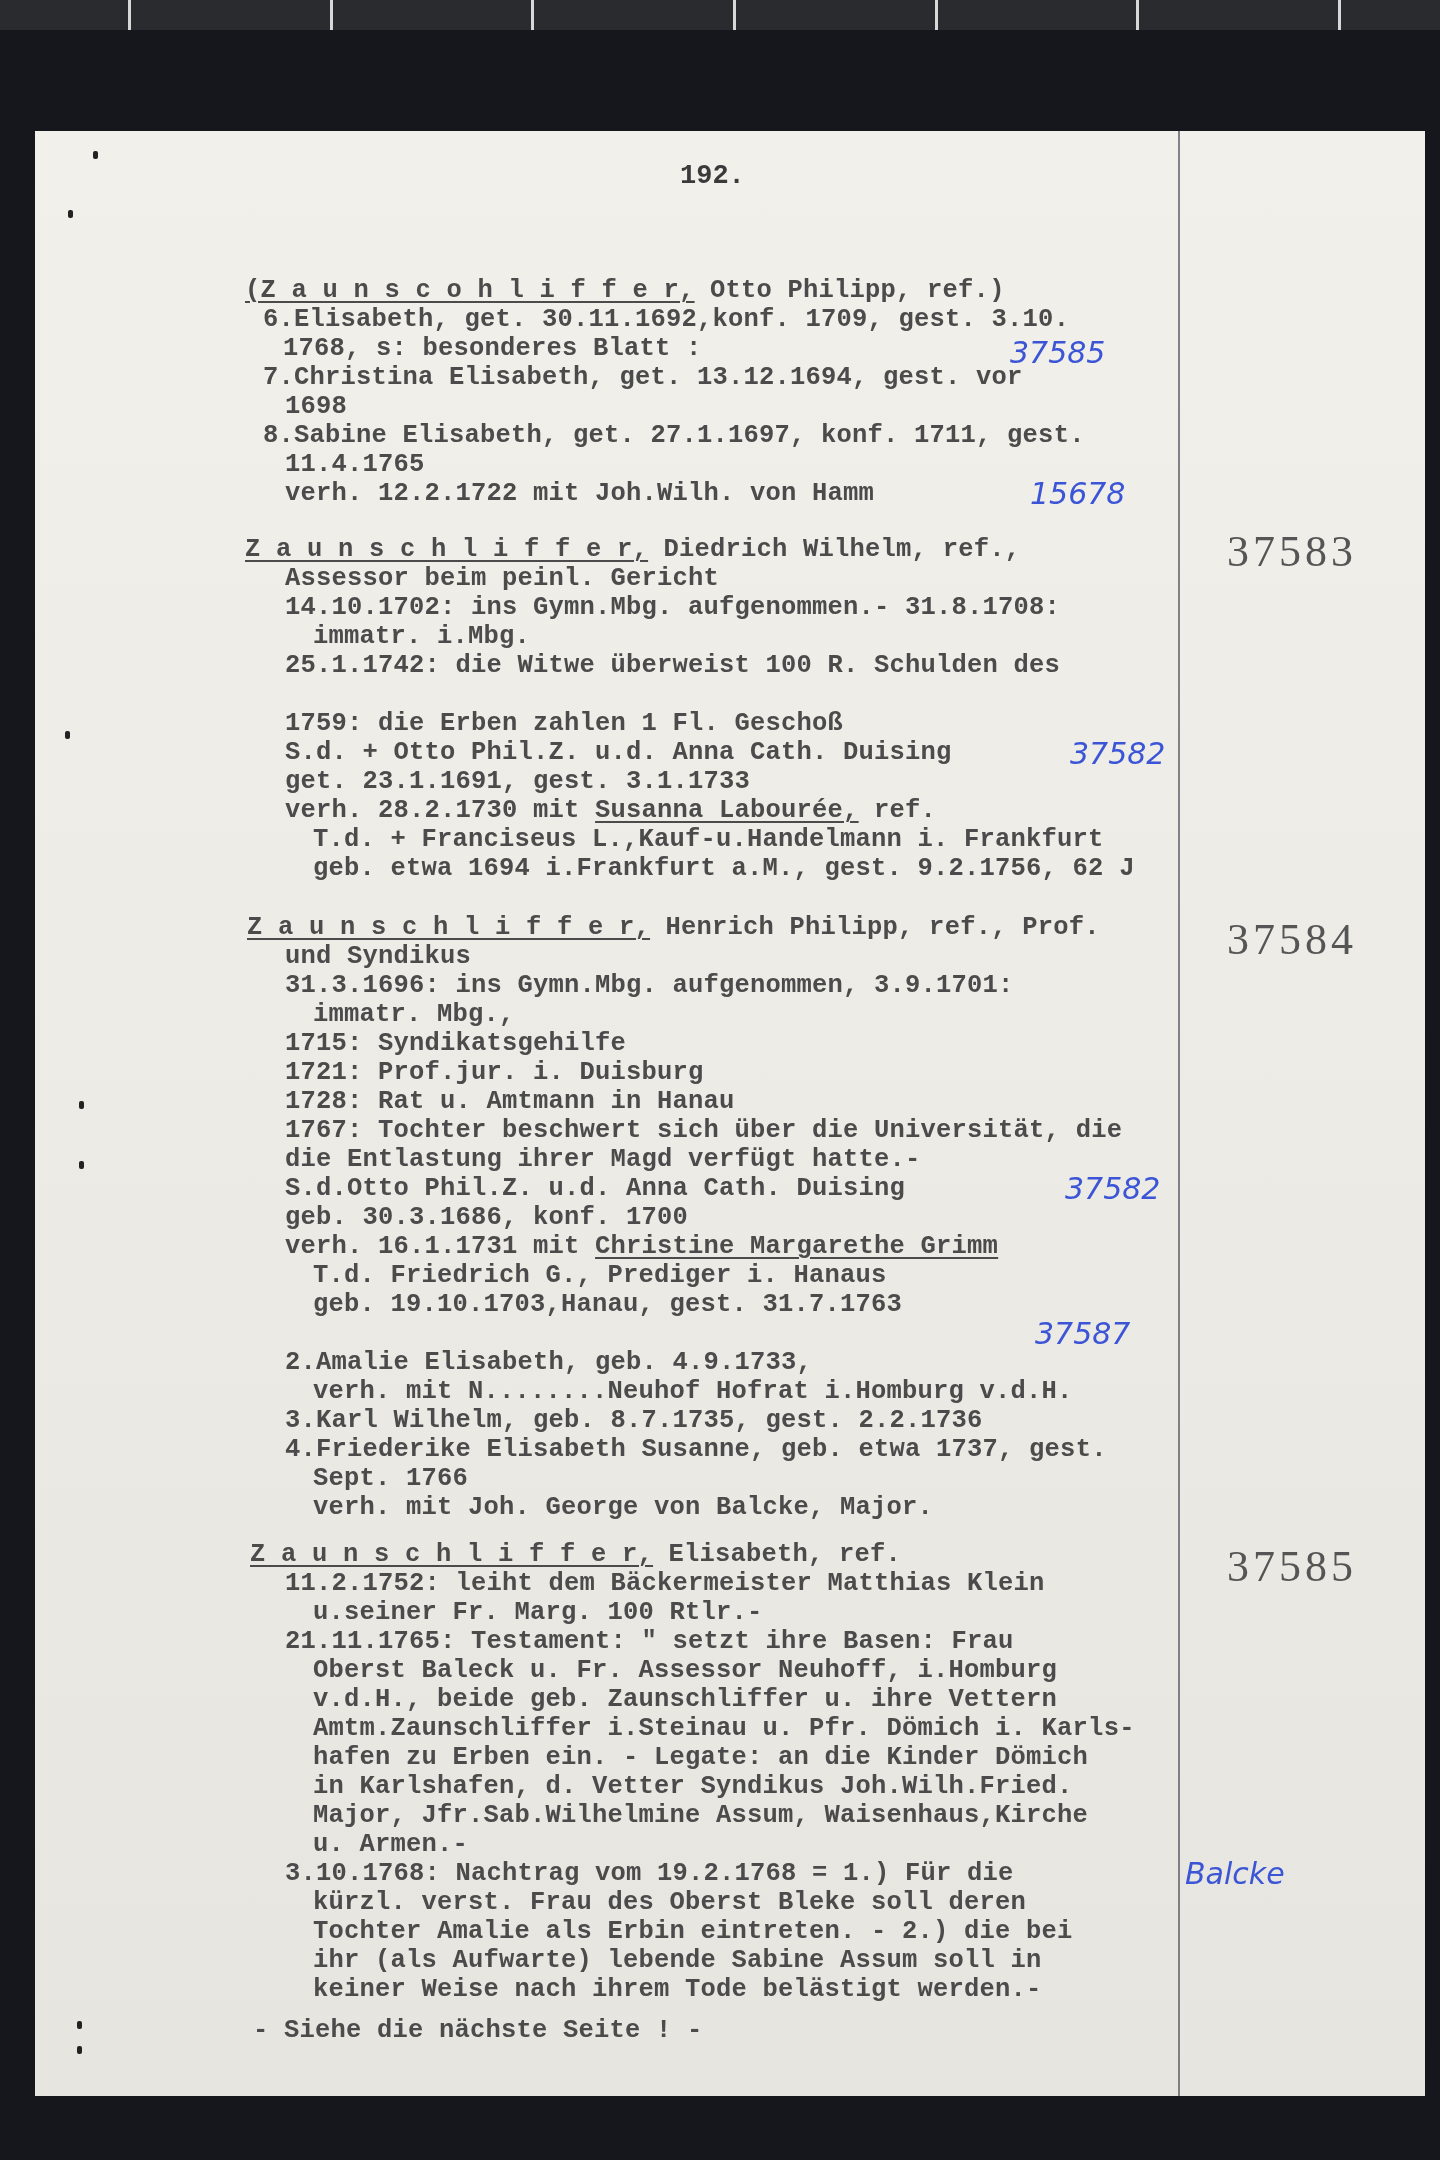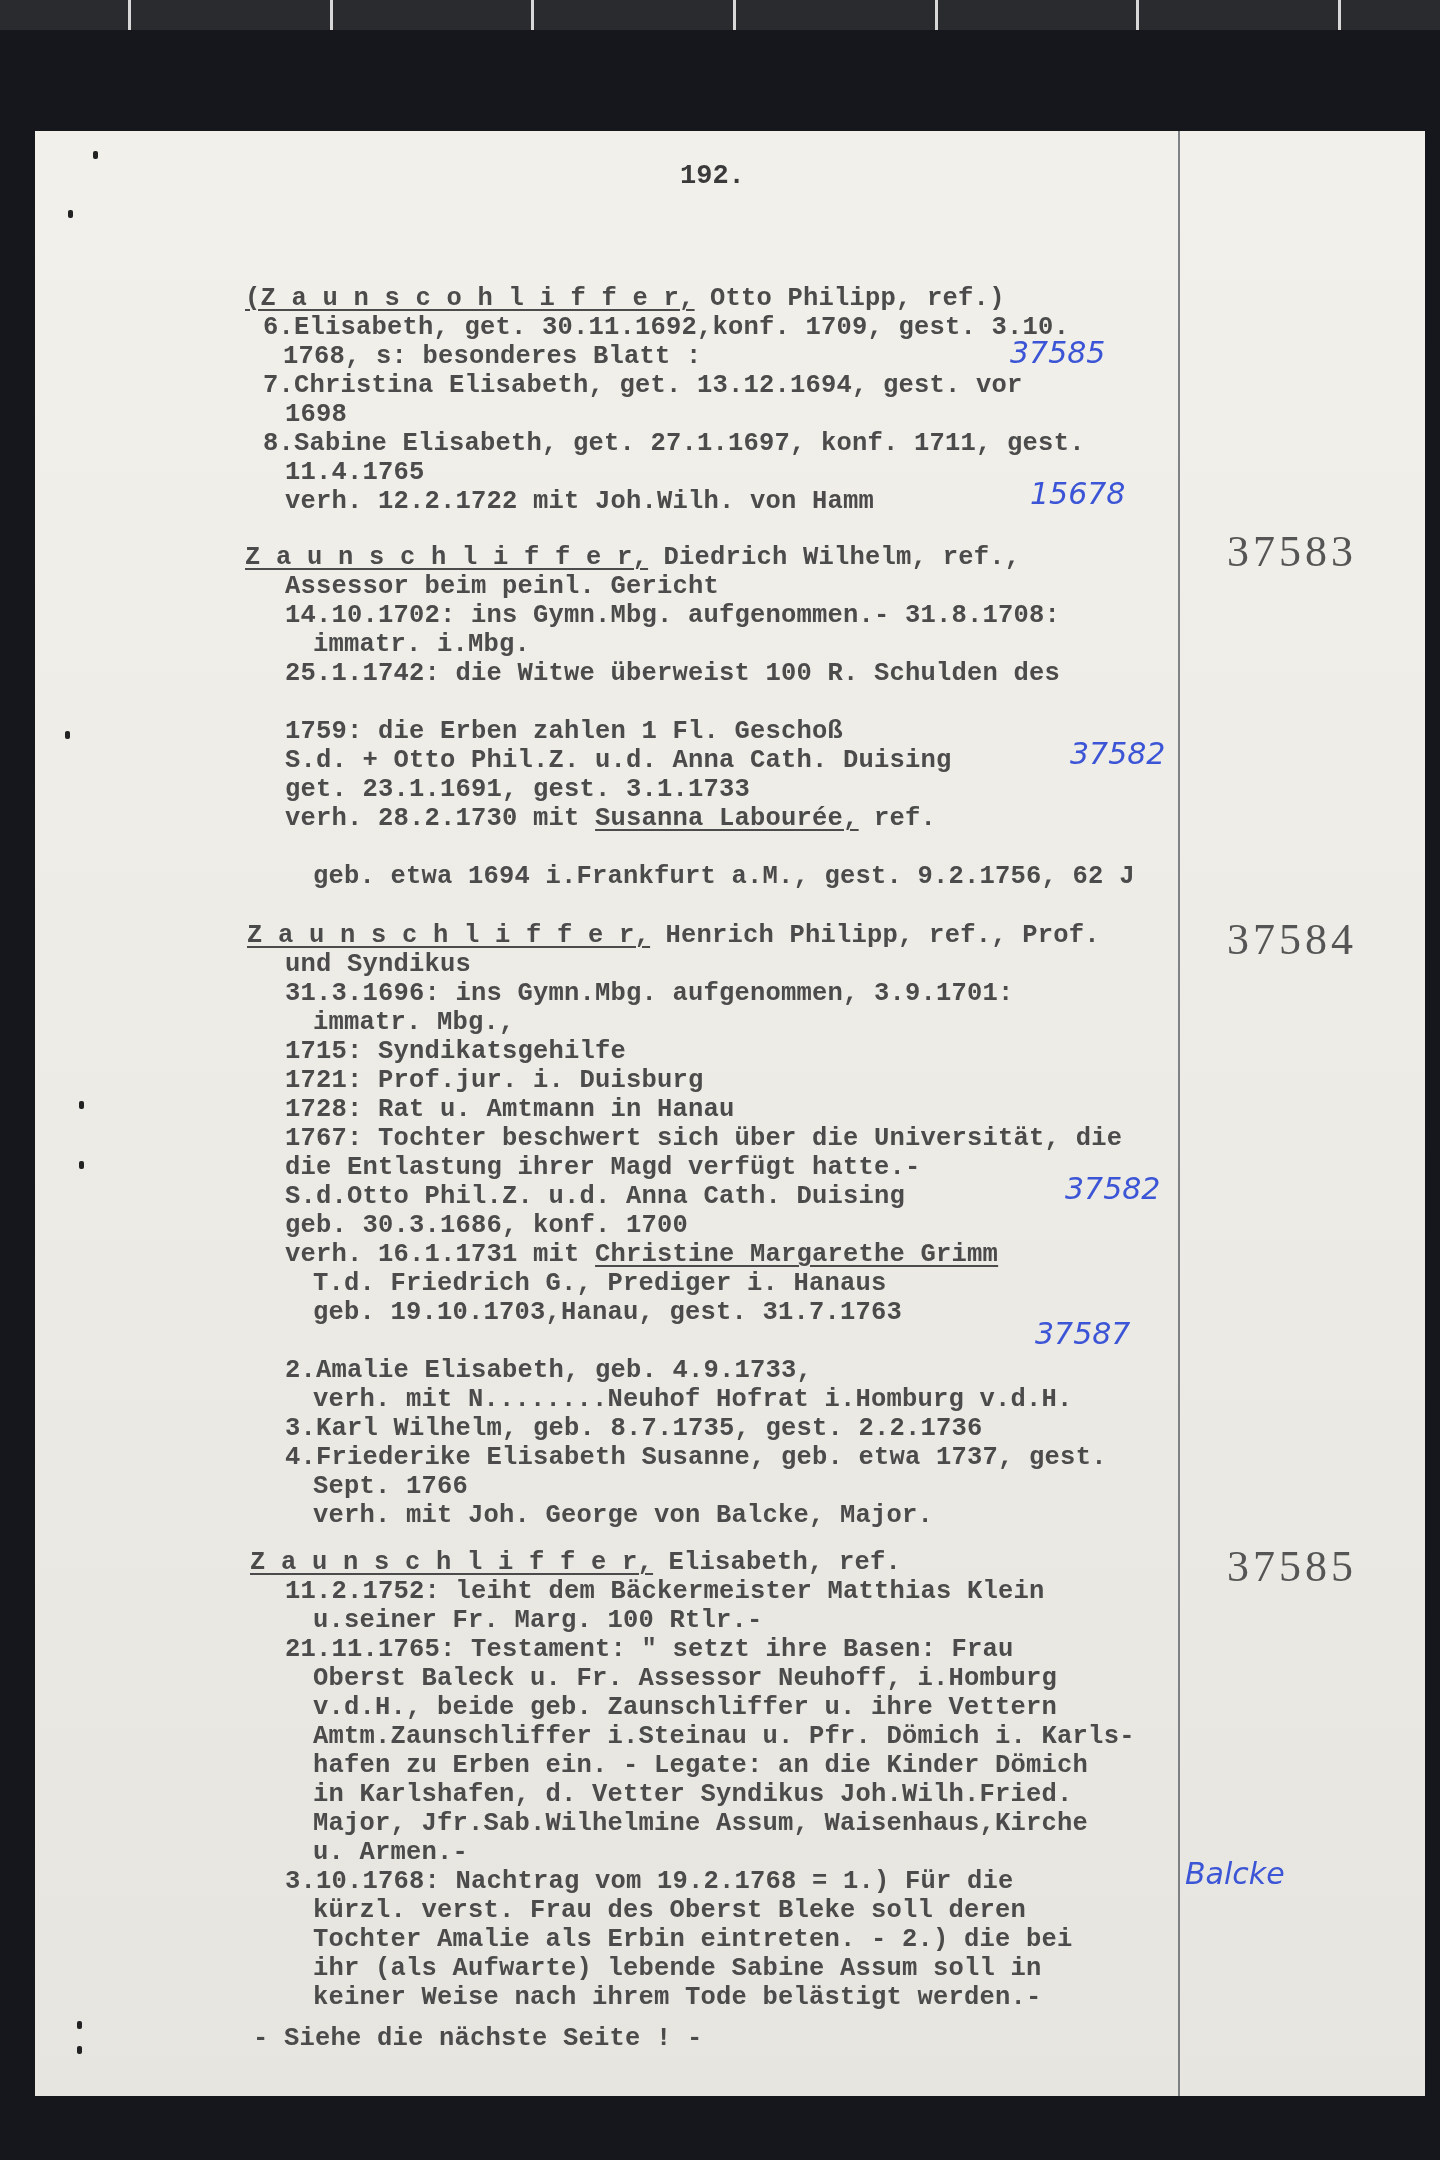--- a/index.html
+++ b/index.html
@@ -5,21 +5,21 @@
   html,body{margin:0;padding:0;}
   body{width:1440px;height:2160px;background:#15171c;position:relative;overflow:hidden;
        font-family:"Liberation Mono","DejaVu Sans Mono",monospace;}
   .grid-strip{position:absolute;left:0;top:0;width:1440px;height:30px;background:#2a2b2e;}
   .grid-line{position:absolute;top:0;width:3px;height:30px;background:#d8d8d8;}
   .paper{position:absolute;left:35px;top:131px;width:1390px;height:1965px;
          background:linear-gradient(180deg,#f1f0ea 0%,#ecebe5 50%,#e6e5df 100%);}
   .rule{position:absolute;left:1143px;top:0;width:2px;height:100%;background:#5a5f66;opacity:.75;}
   .punch{position:absolute;width:5px;height:8px;background:#222;border-radius:2px;}
   .page-num{position:absolute;left:645px;top:30px;font-size:27px;font-weight:bold;color:#3a3a3a;}
-  .line{position:absolute;font-size:25.5px;font-weight:bold;color:#4b4b4b;white-space:pre;letter-spacing:.2px;line-height:28px;margin-top:8px;}
+  .line{position:absolute;font-size:25.5px;font-weight:bold;color:#4b4b4b;white-space:pre;letter-spacing:.2px;line-height:28px;}
   .head{letter-spacing:.2px;}
   .uline{text-decoration:underline;text-decoration-thickness:2px;text-underline-offset:4px;}
   .stamp{position:absolute;left:1180px;font-family:"Liberation Serif","DejaVu Serif",serif;font-size:44px;color:#555;letter-spacing:4px;margin-left:12px;}
   .hand{position:absolute;font-family:"DejaVu Sans",sans-serif;font-style:italic;color:#3b55d6;font-size:30px;}
 </style>
 </head>
 <body>
 
 <div class="grid-strip">
   <div class="grid-line" style="left:128px"></div>
@@ -58,20 +58,21 @@
   <div class="line head" style="left:210px;top:405px"><span class="uline">Z a u n s c h l i f f e r,</span><span> Diedrich Wilhelm, ref.,</span></div>
   <div class="line" style="left:250px;top:434px">Assessor beim peinl. Gericht</div>
   <div class="line" style="left:250px;top:463px">14.10.1702: ins Gymn.Mbg. aufgenommen.- 31.8.1708:</div>
   <div class="line" style="left:278px;top:492px">immatr. i.Mbg.</div>
   <div class="line" style="left:250px;top:521px">25.1.1742: die Witwe überweist 100 R. Schulden des</div>
   <div class="line" style="left:250px;top:579px">1759: die Erben zahlen 1 Fl. Geschoß</div>
   <div class="line" style="left:250px;top:608px">S.d. + Otto Phil.Z. u.d. Anna Cath. Duising</div>
   <div class="hand" style="left:1035px;top:605px">37582</div>
   <div class="line" style="left:250px;top:637px">get. 23.1.1691, gest. 3.1.1733</div>
   <div class="line" style="left:250px;top:666px"><span>verh. 28.2.1730 mit </span><span class="uline">Susanna Labourée,</span><span> ref.</span></div>
+  <div class="line" style="left:278px;top:695px">T.d. + Franciseus L.,Kauf-u.Handelmann i. Frankfurt</div>
   <div class="line" style="left:278px;top:724px">geb. etwa 1694 i.Frankfurt a.M., gest. 9.2.1756, 62 J</div>
 
   <div class="stamp" style="top:783px">37584</div>
   <div class="line head" style="left:212px;top:783px"><span class="uline">Z a u n s c h l i f f e r,</span><span> Henrich Philipp, ref., Prof.</span></div>
   <div class="line" style="left:250px;top:812px">und Syndikus</div>
   <div class="line" style="left:250px;top:841px">31.3.1696: ins Gymn.Mbg. aufgenommen, 3.9.1701:</div>
   <div class="line" style="left:278px;top:870px">immatr. Mbg.,</div>
   <div class="line" style="left:250px;top:899px">1715: Syndikatsgehilfe</div>
   <div class="line" style="left:250px;top:928px">1721: Prof.jur. i. Duisburg</div>
   <div class="line" style="left:250px;top:957px">1728: Rat u. Amtmann in Hanau</div>

